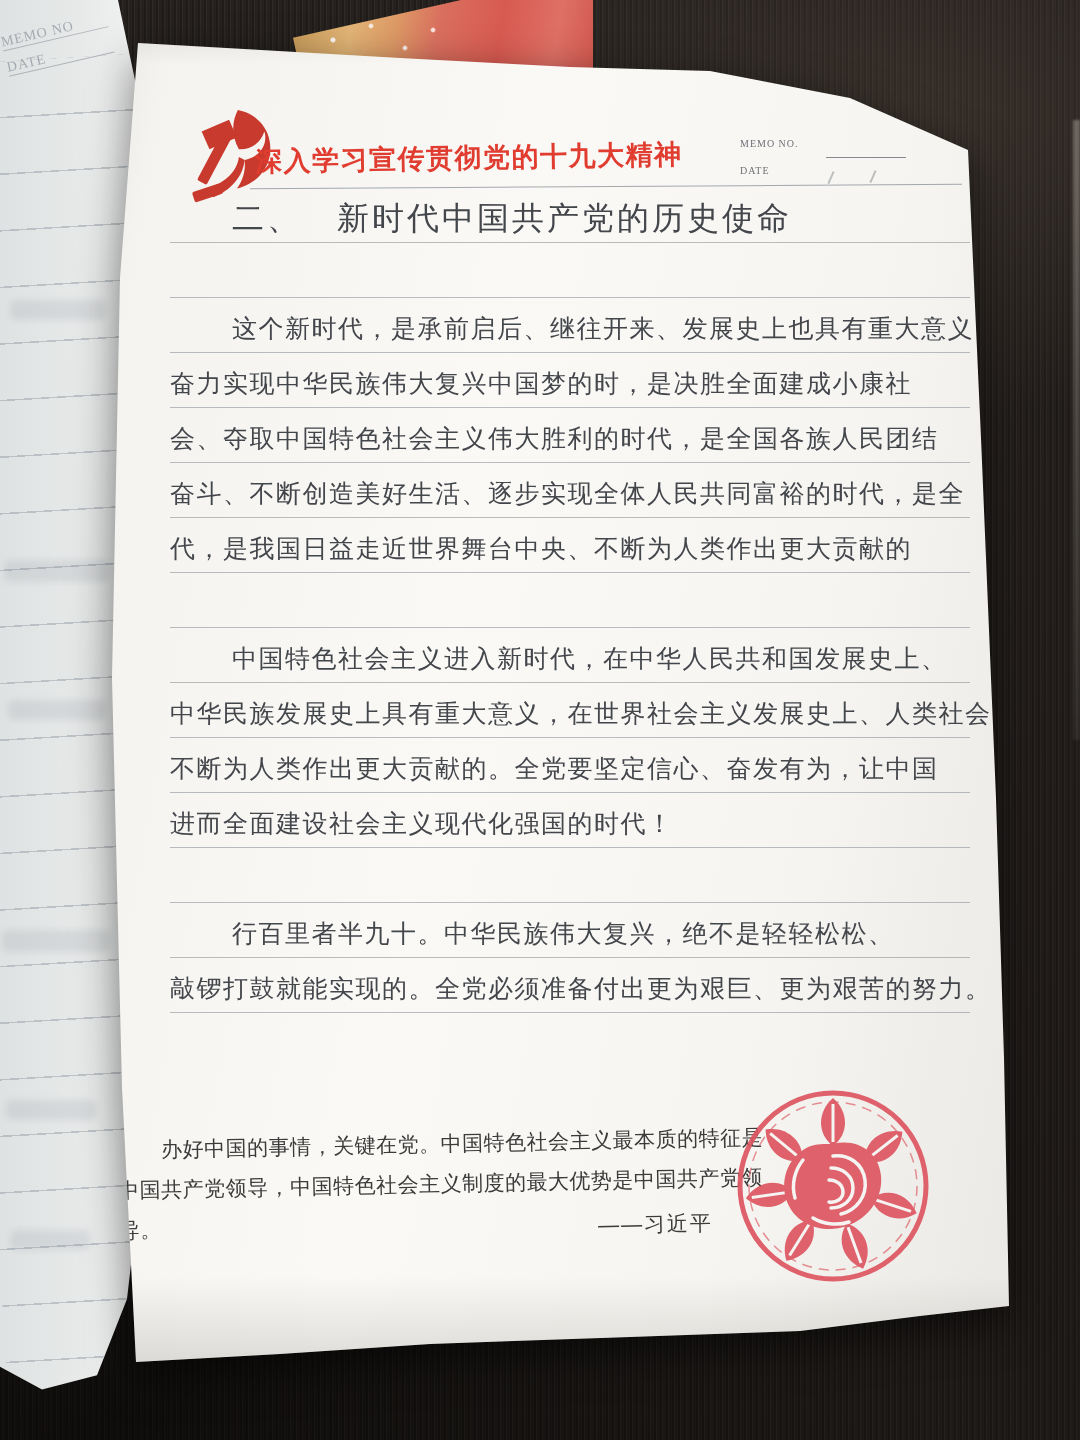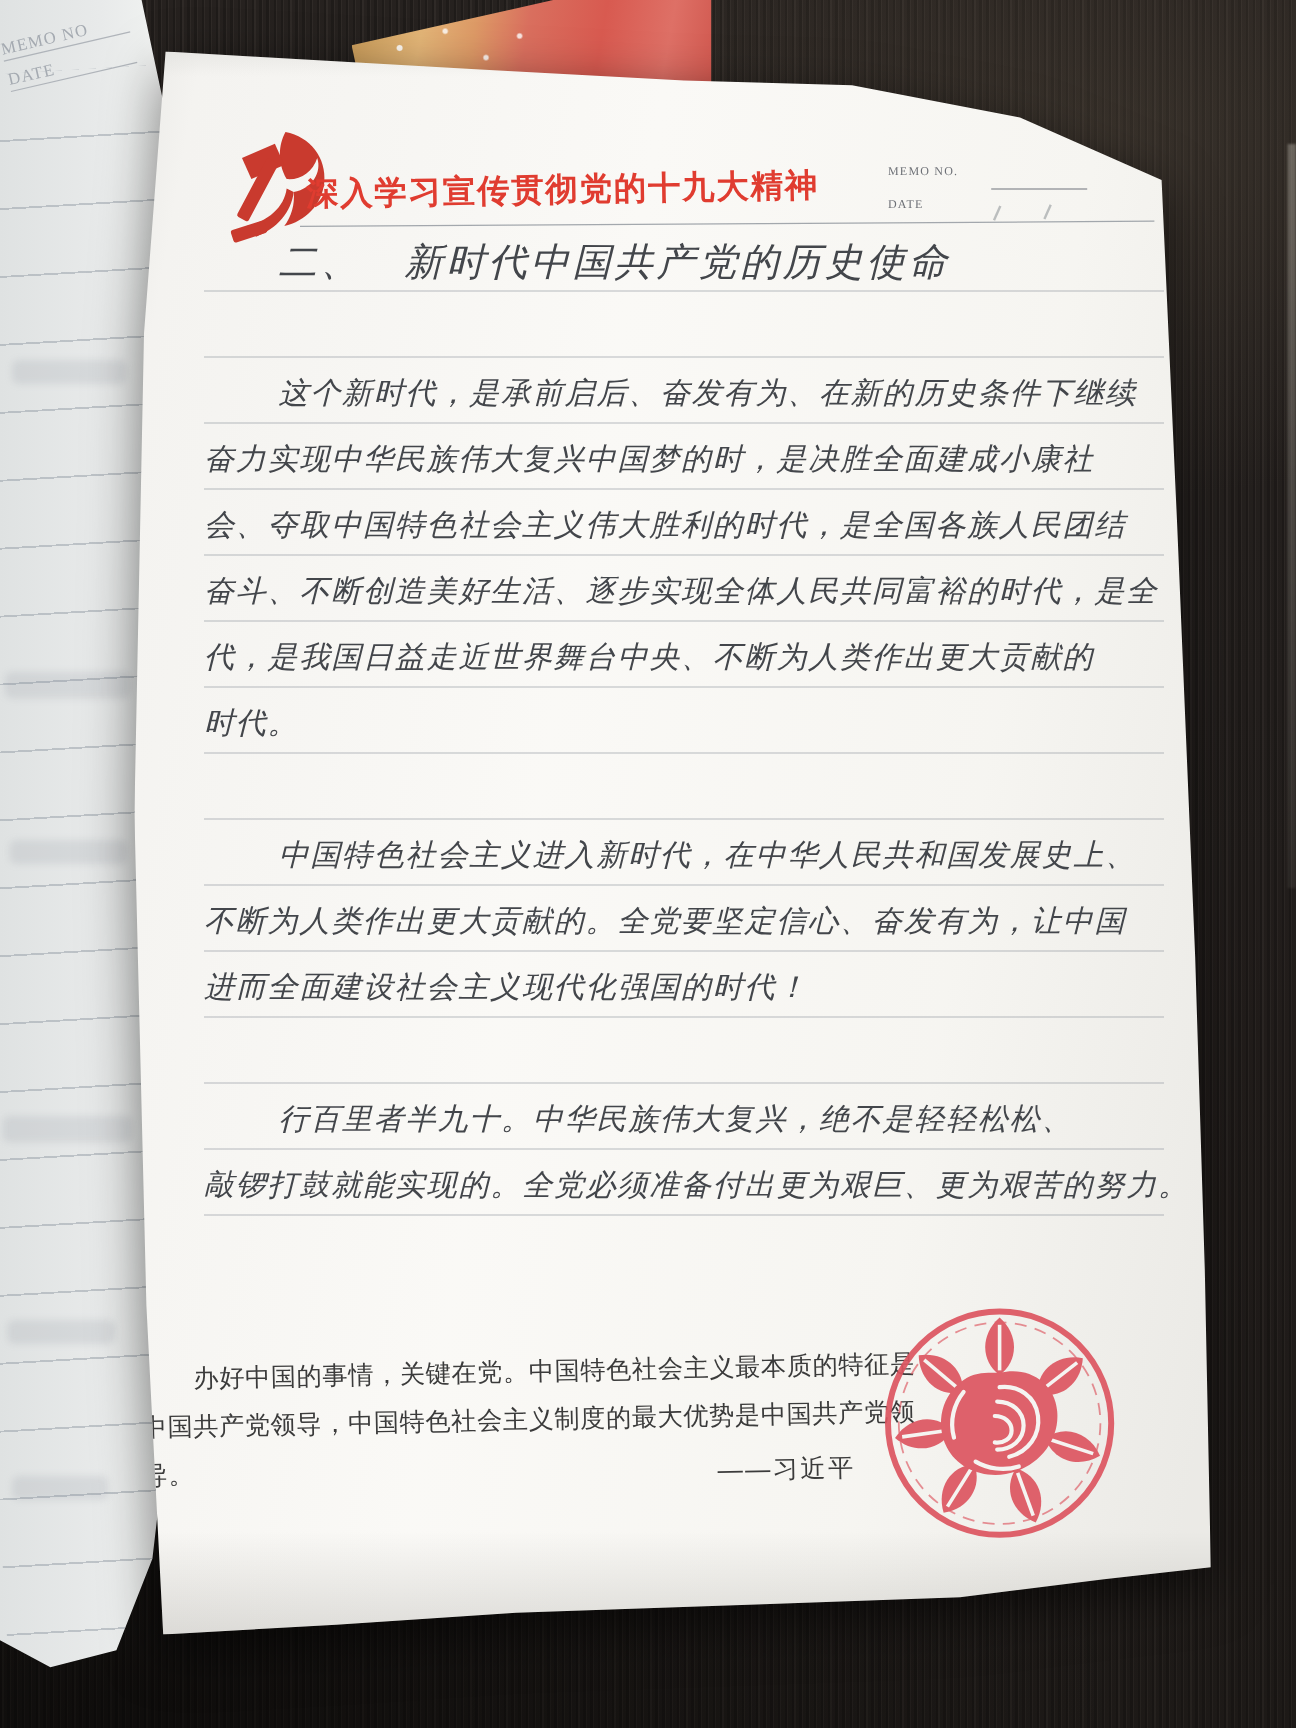--- a/index.html
+++ b/index.html
@@ -64,21 +64,21 @@
   .memo-row{position:relative; height:27px;}
   .memo-line{position:absolute; left:86px; top:19px; width:80px; border-bottom:1.2px solid #85898f;}
   .date-slash{position:absolute; width:1.5px; height:13px; background:#8b8f94; opacity:.55; transform:rotate(24deg);}
   .header-rule{position:absolute; left:150px; top:148px; width:712px; border-bottom:1.6px solid #8d939b;
     transform:rotate(-.35deg); opacity:.8;}
   .emblem{position:absolute; left:84px; top:66px; width:98px; height:112px;}
   
   .rows{position:absolute; left:70px; top:150px; width:800px;}
   .row{height:54px; line-height:61px; border-bottom:1.4px solid rgba(125,133,144,.52);
     white-space:nowrap; overflow:visible;}
-  .hw{color:#43464b; font-size:25px; font-style:italic; letter-spacing:1.5px;}
+  .hw{color:#43464b; font-size:25px; letter-spacing:1.5px;}
   .hw-title{font-size:32px; letter-spacing:3px;}
   .indent{padding-left:62px;}
   
   .quote{position:absolute; left:18px; top:1086px; width:648px; color:#3b3b3b;
     font-size:21px; line-height:40px; letter-spacing:.5px; transform:rotate(-1.2deg);}
   .quote .q1{text-indent:44px;}
   .signature{position:absolute; left:498px; top:1172px; color:#3b3b3b; font-size:21px;
     letter-spacing:2px; transform:rotate(-1deg);}
   
   .papercut{position:absolute; left:633px; top:1048px; width:200px; height:200px; opacity:.92;}
@@ -136,28 +136,28 @@
         <span class="date-slash" style="left:90px;top:6px;"></span>
         <span class="date-slash" style="left:132px;top:5px;"></span>
       </div>
     </div>
 
     <div class="header-rule"></div>
 
     <div class="rows">
       <div class="row hw hw-title indent">二、　新时代中国共产党的历史使命</div>
       <div class="row"></div>
-      <div class="row hw indent">这个新时代，是承前启后、奋发有为、在新的历史条件下继续</div>
+      <div class="row hw indent">这个新时代，是承前启后、继往开来、发展史上也具有重大意义</div>
       <div class="row hw">奋力实现中华民族伟大复兴中国梦的时，是决胜全面建成小康社</div>
       <div class="row hw">会、夺取中国特色社会主义伟大胜利的时代，是全国各族人民团结</div>
       <div class="row hw">奋斗、不断创造美好生活、逐步实现全体人民共同富裕的时代，是全</div>
       <div class="row hw">代，是我国日益走近世界舞台中央、不断为人类作出更大贡献的</div>
-      <div class="row hw">时代。</div>
       <div class="row"></div>
       <div class="row hw indent">中国特色社会主义进入新时代，在中华人民共和国发展史上、</div>
+      <div class="row hw">中华民族发展史上具有重大意义，在世界社会主义发展史上、人类社会</div>
       <div class="row hw">不断为人类作出更大贡献的。全党要坚定信心、奋发有为，让中国</div>
       <div class="row hw">进而全面建设社会主义现代化强国的时代！</div>
       <div class="row"></div>
       <div class="row hw indent">行百里者半九十。中华民族伟大复兴，绝不是轻轻松松、</div>
       <div class="row hw">敲锣打鼓就能实现的。全党必须准备付出更为艰巨、更为艰苦的努力。</div>
     </div>
 
     <div class="quote">
       <div class="q1">办好中国的事情，关键在党。中国特色社会主义最本质的特征是</div>
       <div>中国共产党领导，中国特色社会主义制度的最大优势是中国共产党领</div>

